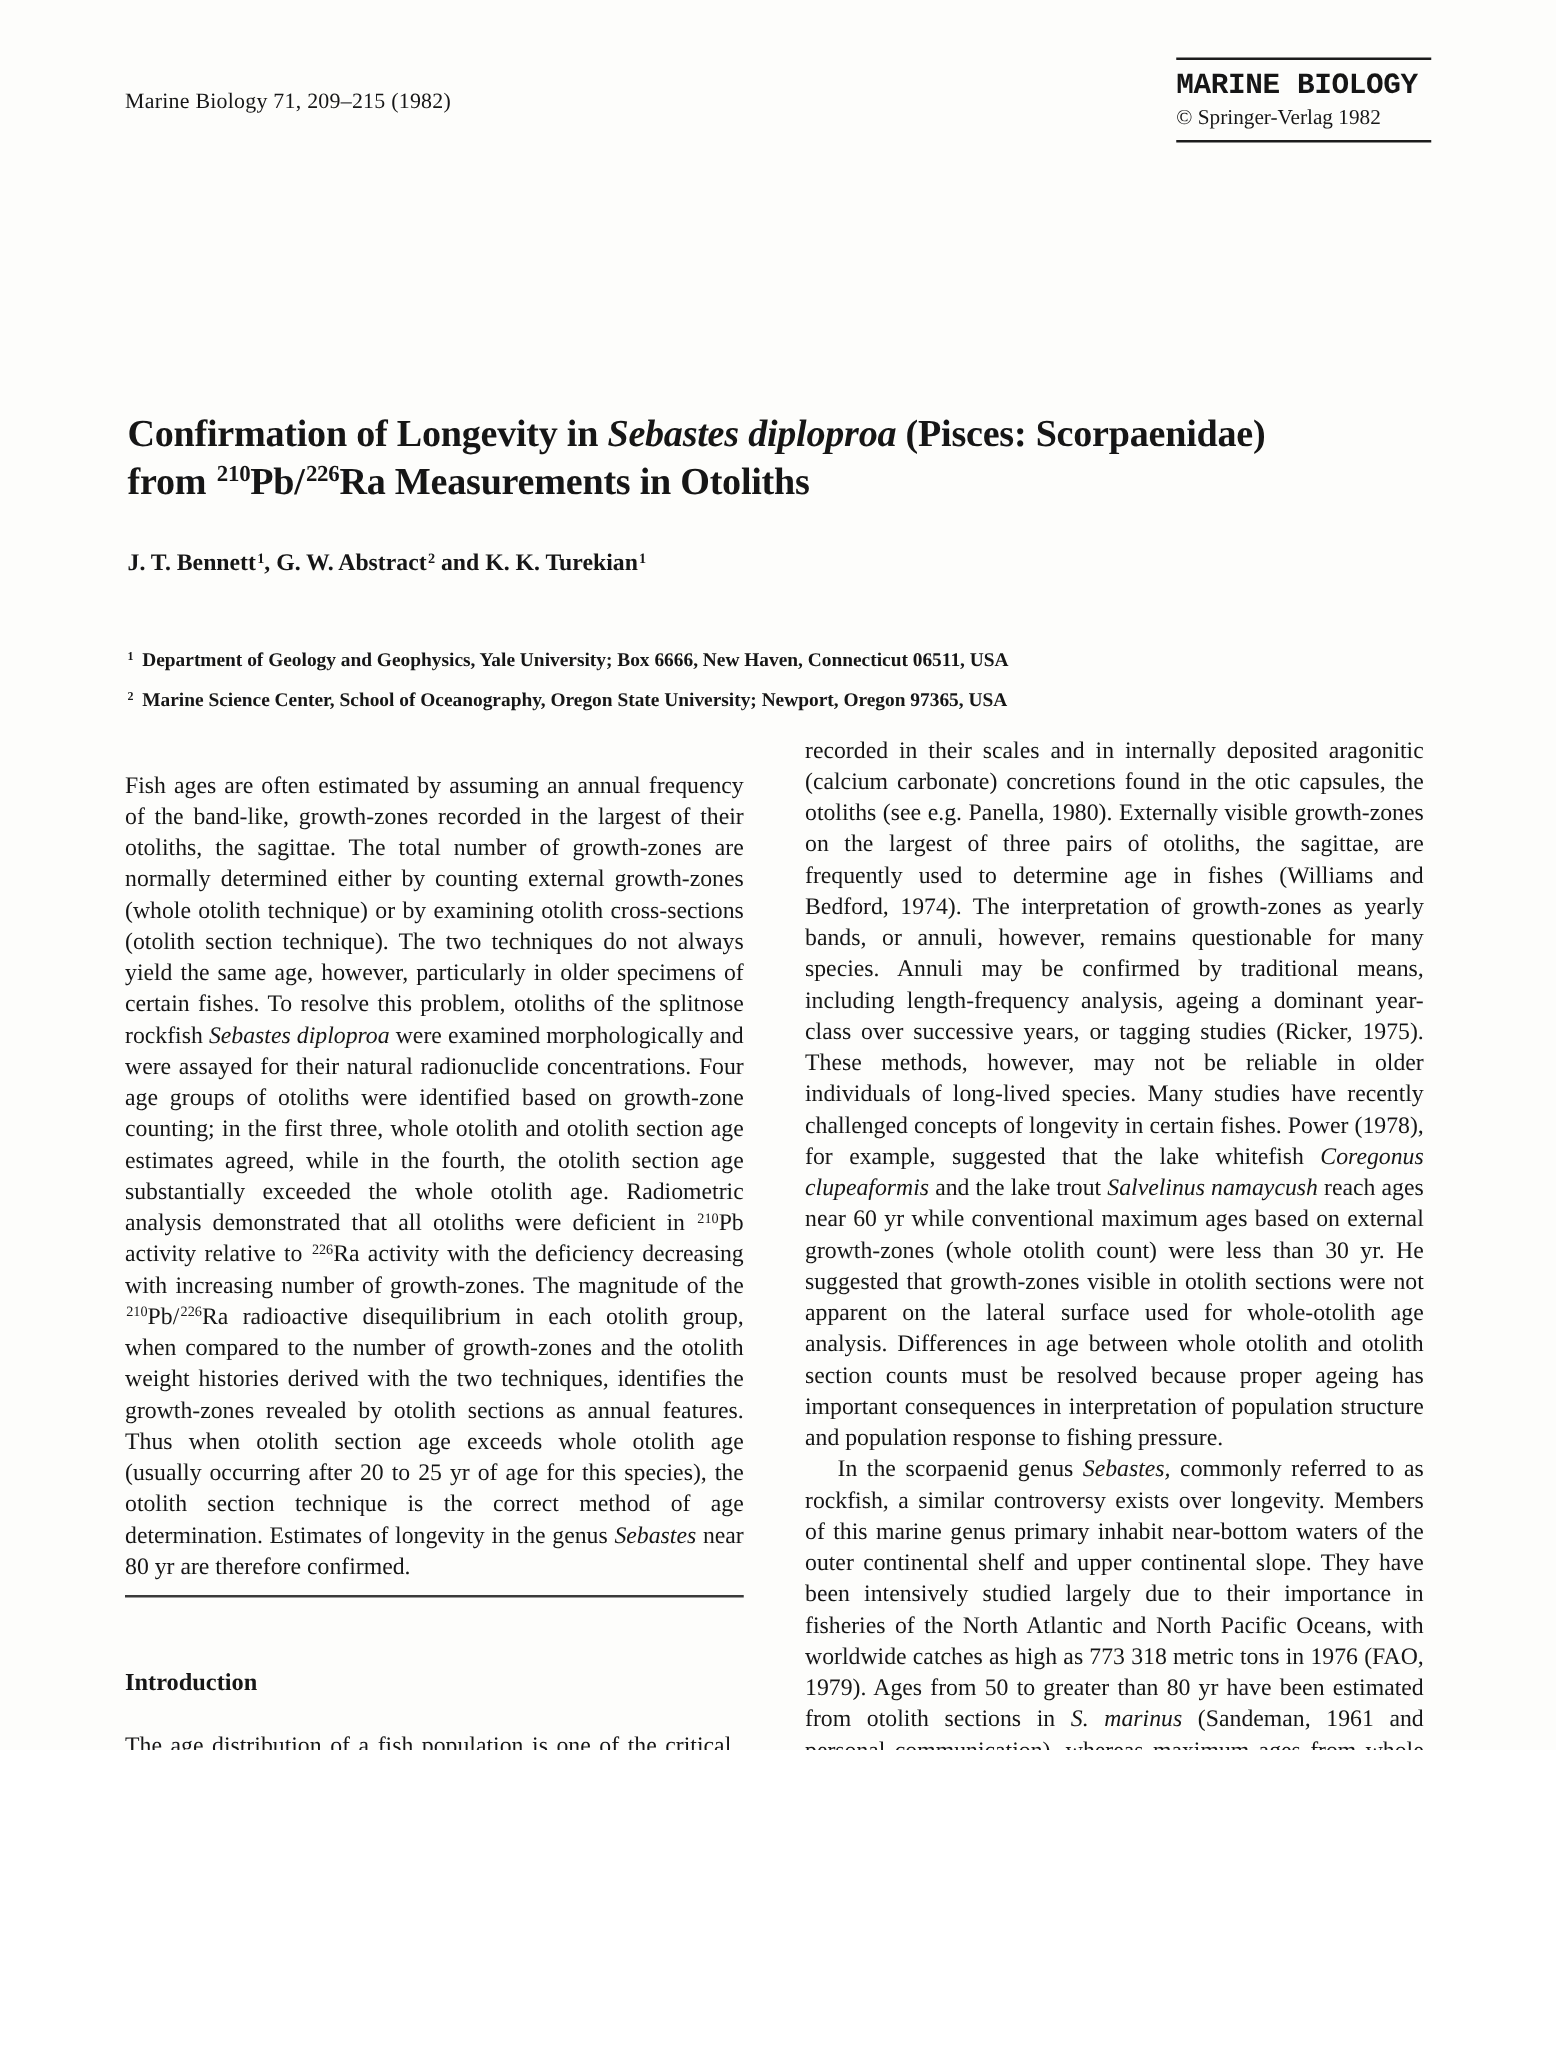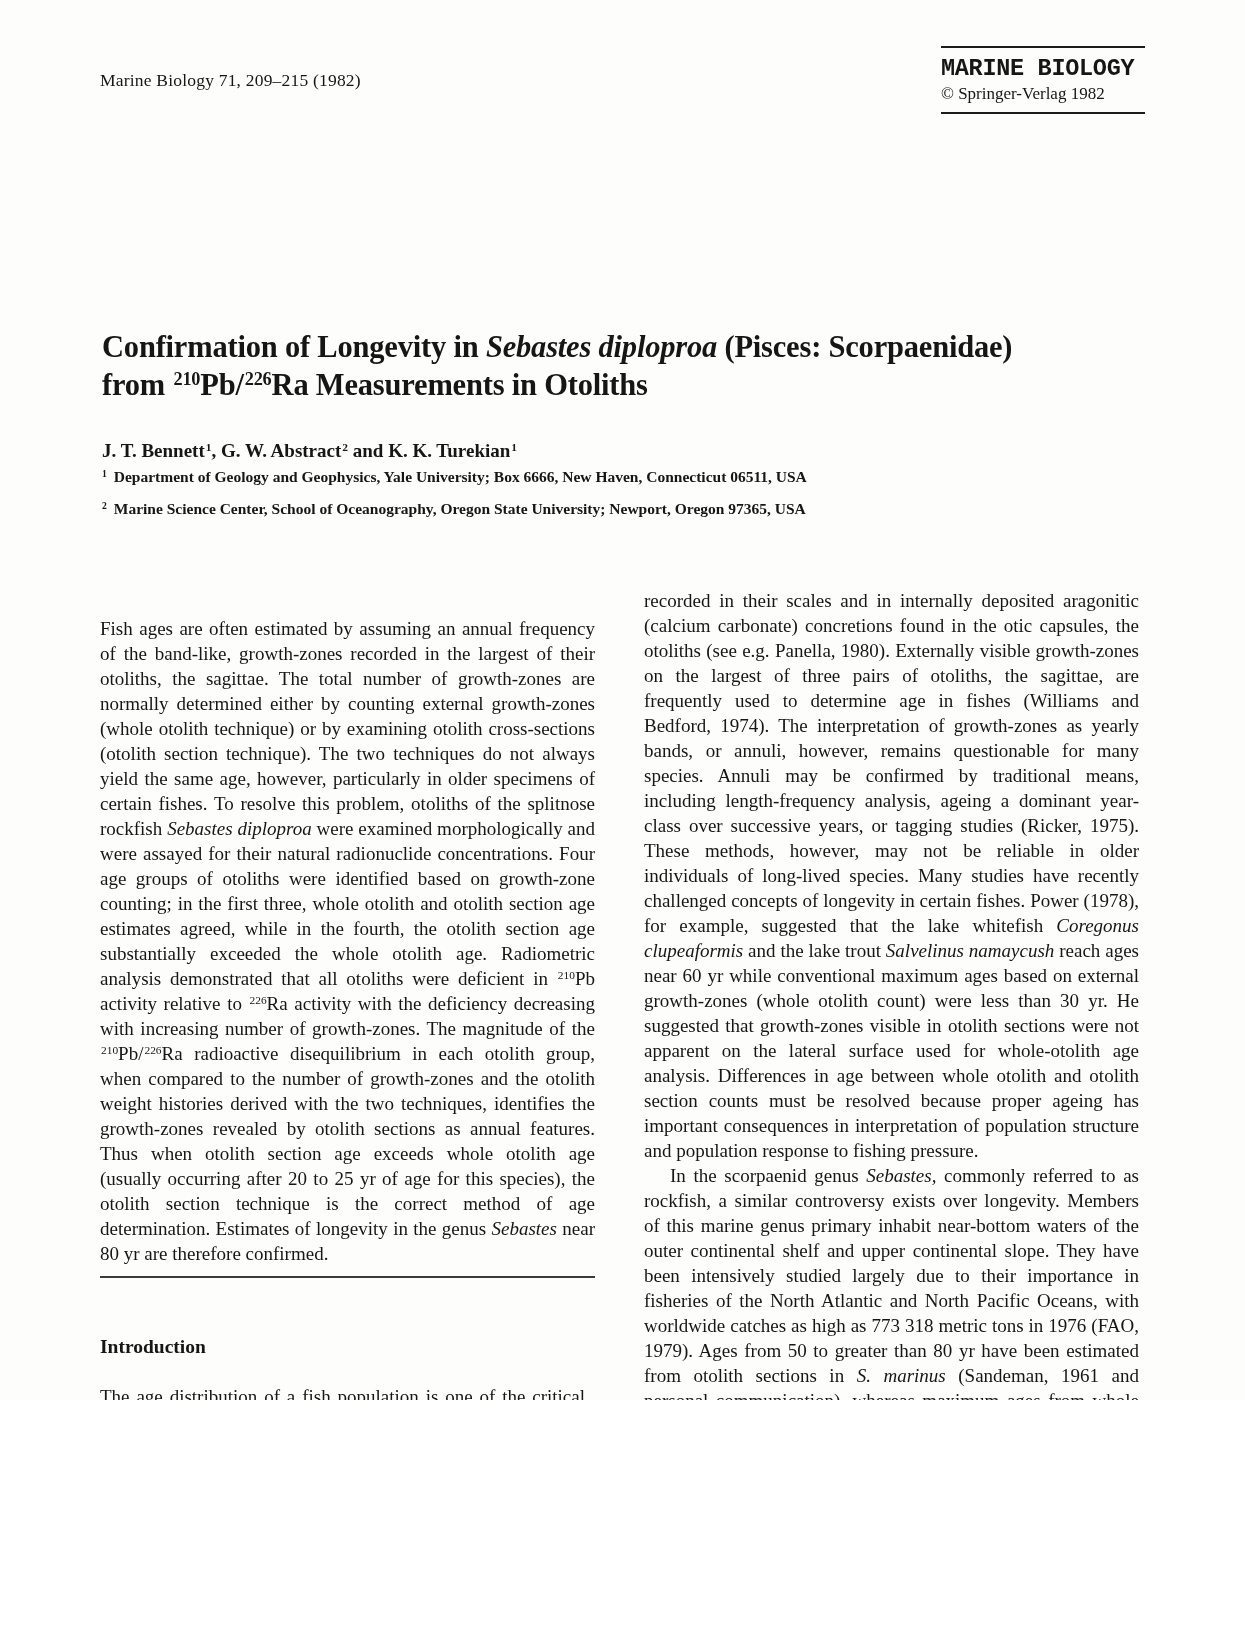--- a/index.html
+++ b/index.html
@@ -63,21 +63,21 @@
   .authors {
     position: absolute;
     left: 102px;
     top: 440px;
     font-size: 19px;
     font-weight: bold;
   }
   .affiliations {
     position: absolute;
     left: 102px;
-    top: 462px;
+    top: 514px;
     font-size: 15.5px;
     font-weight: bold;
     line-height: 30px;
   }
   .affiliation .aff-marker {
     font-size: 62%;
     position: relative;
     top: -0.5em;
     margin-right: 7px;
   }

